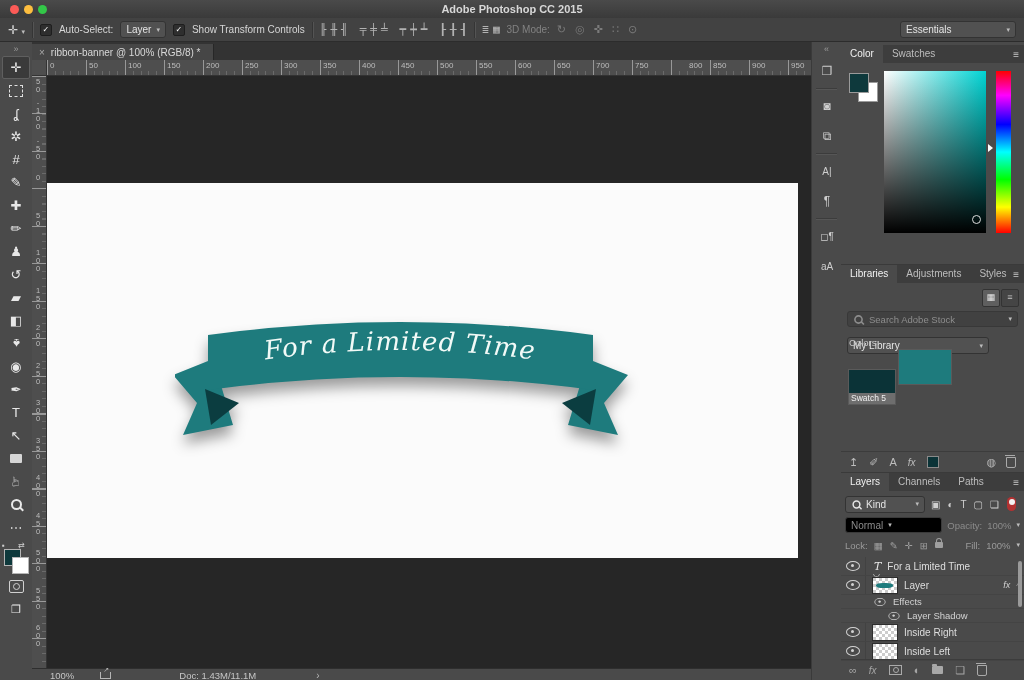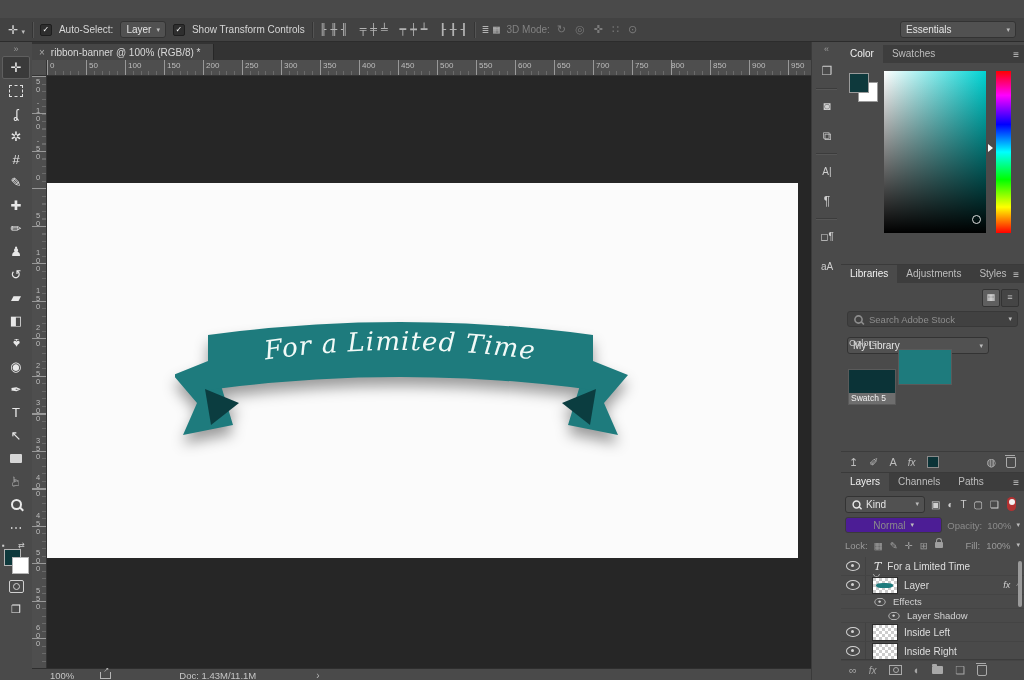--- a/index.html
+++ b/index.html
@@ -133,21 +133,21 @@
   .pfooter .spacer{flex:1;}
 
   
   .lyr-filter{position:absolute;left:4px;top:22px;right:4px;height:18px;display:flex;align-items:center;gap:6px;}
   .kindsel{width:68px;height:15px;justify-content:space-between;}
   .fl-ic{color:#cfcfcf;font-size:10px;}
   .ftoggle{width:9px;height:14px;border-radius:5px;background:#b23232;position:relative;margin-left:2px;}
   .ftoggle::before{content:"";position:absolute;left:1.5px;top:1.5px;width:6px;height:6px;border-radius:50%;background:#f2f2f2;}
   .lyr-blend{position:absolute;left:4px;top:44px;right:4px;height:16px;display:flex;align-items:center;gap:5px;
     font-size:9.5px;color:#8b8b8b;}
-  .blendsel{width:86px;height:14px;justify-content:center;background:#4c1d95;border-color:#3a3a3a;color:#8b8b8b;}
+  .blendsel{width:86px;height:14px;justify-content:flex-start;background:#000000;border-color:#3a3a3a;color:#8b8b8b;}
   .lyr-lock{position:absolute;left:4px;top:64px;right:4px;height:16px;display:flex;align-items:center;gap:6px;
     font-size:9.5px;color:#9a9a9a;}
   .lock-ic{font-size:9.5px;color:#9f9f9f;}
   .lrows{position:absolute;left:0;right:0;top:84px;height:104px;overflow:hidden;}
   .lrow{display:flex;align-items:center;height:19px;border-bottom:1px solid #444;box-sizing:border-box;font-size:10px;color:#dedede;}
   .lrow.small{height:14px;font-size:9.5px;color:#d2d2d2;}
   .eyecell{width:24px;display:flex;align-items:center;justify-content:center;align-self:stretch;
     border-right:1px solid #424242;}
   .icon-eye{display:inline-block;width:12px;height:8px;border:1px solid #d2d2d2;border-radius:50%;position:relative;}
   .icon-eye::after{content:"";position:absolute;left:3.5px;top:1.5px;width:3px;height:3px;border-radius:50%;background:#d2d2d2;}
@@ -175,20 +175,26 @@
   .icon-mask2{width:11px;height:8px;border:1px solid #aaa;position:relative;display:inline-block;}
   .icon-mask2::after{content:"";position:absolute;left:3px;top:1px;width:4px;height:4px;border:1px solid #aaa;border-radius:50%;}
   .icon-swteal{width:10px;height:10px;background:#0b3337;border:1px solid #8a8a8a;display:inline-block;}
   .fxtext{font-style:italic;font-size:10px;}
 </style>
 </head>
 <body>
 
 <div class="app">
 
+  <div class="titlebar">
+    <span class="tl red"></span>
+    <span class="tl yellow"></span>
+    <span class="tl green"></span>
+    <span>Adobe Photoshop CC 2015</span>
+  </div>
 
   <div class="optionsbar">
     <span style="font-size:12px;">✛ <span class="caret">▾</span></span>
     <span class="ob-sep"></span>
     <span class="cb">✓</span>
     <span>Auto-Select:</span>
     <span class="dd">
       <span>Layer</span>
       <span class="caret">▾</span>
     </span>
@@ -367,21 +373,21 @@
       <span class="rh-num" style="left: 237px;">300</span>
       <span class="rh-num" style="left: 276px;">350</span>
       <span class="rh-num" style="left: 315px;">400</span>
       <span class="rh-num" style="left: 354px;">450</span>
       <span class="rh-num" style="left: 393px;">500</span>
       <span class="rh-num" style="left: 432px;">550</span>
       <span class="rh-num" style="left: 471px;">600</span>
       <span class="rh-num" style="left: 510px;">650</span>
       <span class="rh-num" style="left: 549px;">700</span>
       <span class="rh-num" style="left: 588px;">750</span>
-      <span class="rh-num" style="left: 601px; padding-left: 23px;">800</span>
+      <span class="rh-num" style="left: 619px; padding-left: 23px;">800</span>
       <span class="rh-num" style="left: 666px;">850</span>
       <span class="rh-num" style="left: 705px;">900</span>
       <span class="rh-num" style="left: 744px;">950</span>
     </div>
   <div class="ruler-v" id="ruler-v">
       <span class="rv-num" style="top: -15.5px;">-150</span>
       <span class="rv-num" style="top: 22px;">-100</span>
       <span class="rv-num" style="top: 59.5px;">-50</span>
       <span class="rv-num" style="top: 97px;">0</span>
       <span class="rv-num" style="top: 134.5px;">50</span>
@@ -570,28 +576,28 @@
         <div class="lrow small">
           <span class="ind2"></span>
           <span class="icon-eye sm"></span>
           <span class="efflabel">Layer Shadow</span>
         </div>
         <div class="lrow">
           <span class="eyecell">
               <span class="icon-eye"></span>
             </span>
           <span class="thumb"></span>
-          <span>Inside Left</span>
+          <span>Inside Right</span>
         </div>
         <div class="lrow">
           <span class="eyecell">
               <span class="icon-eye"></span>
             </span>
           <span class="thumb"></span>
-          <span>Inside Right</span>
+          <span>Inside Left</span>
         </div>
       </div>
       <span class="lscroll"></span>
 
       <div class="pfooter">
         <span id="layers-foot" style="display:flex;gap:12px;align-items:center;color:#a5a5a5;">
             <span>∞</span>
             <span class="fxtext">fx</span>
             <span class="icon-mask2"></span>
             <span>◐</span>

